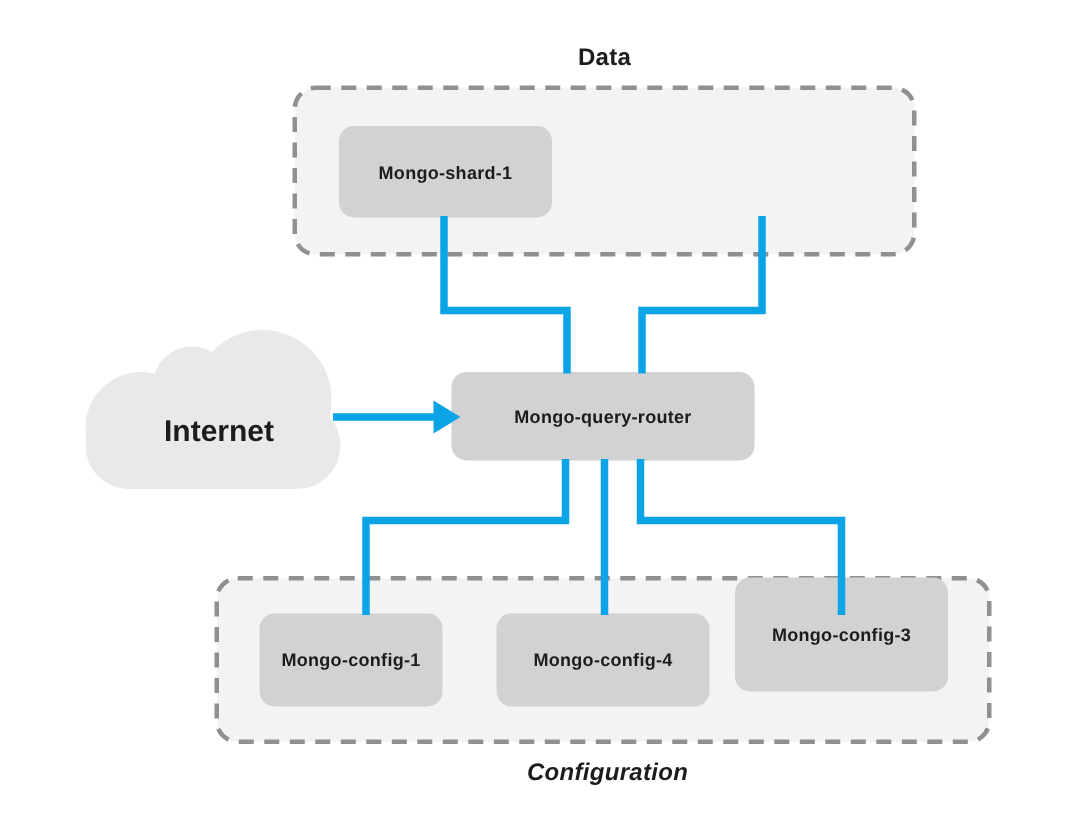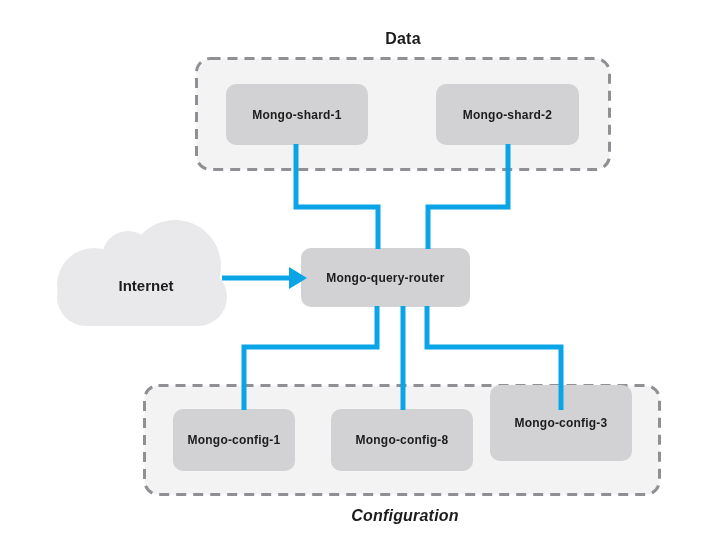--- a/index.html
+++ b/index.html
@@ -57,21 +57,21 @@
     z-index: 2;
     letter-spacing: 0.2px;
   }
   .internet-label {
     position: absolute;
     left: 86px;
     top: 277px;
     width: 120px;
     text-align: center;
     color: #1c1c1c;
-    font-size: 15px;
+    font-size: 20px;
     font-weight: 700;
     z-index: 2;
   }
   .connectors {
     z-index: 3;
   }
   .connector {
     fill: none;
     stroke: #0ba5e7;
     stroke-width: 5;
@@ -99,31 +99,28 @@
     </g>
   </svg>
 
   <div class="group-label" style="left:303px; top:30px; width:200px;">Data</div>
   <div class="group-label" style="left:301px; top:507px; width:208px;font-style:italic;">Configuration</div>
   <div class="internet-label">Internet</div>
 
   <div class="node" style="left:226px; top:84px; width:142px; height:61px;">
     <span>Mongo-shard-1</span>
   </div>
-  <div class="node" style="left:436px; top:84px; width:143px; height:61px;">
-    <span>Mongo-shard-2</span>
-  </div>
-  <div class="node" style="left:301px; top:248px; width:169px; height:59px;">
+  <div class="node" style="left:301px; top:248px; width:202px; height:59px;">
     <span>Mongo-query-router</span>
   </div>
   <div class="node" style="left:173px; top:409px; width:122px; height:62px;">
     <span>Mongo-config-1</span>
   </div>
   <div class="node" style="left:331px; top:409px; width:142px; height:62px;">
-    <span>Mongo-config-8</span>
+    <span>Mongo-config-4</span>
   </div>
   <div class="node" style="left:490px; top:385px; width:142px; height:76px;align-items:center;">
     <span>Mongo-config-3</span>
   </div>
 
   <svg class="layer connectors" viewBox="0 0 716 556">
     <polyline class="connector" points="296,144 296,207 378,207 378,249"></polyline>
     <polyline class="connector" points="508,144 508,207 428,207 428,249"></polyline>
     <polyline class="connector" points="377,306 377,347 244,347 244,410"></polyline>
     <line class="connector" x1="403" y1="306" x2="403" y2="410"></line>

